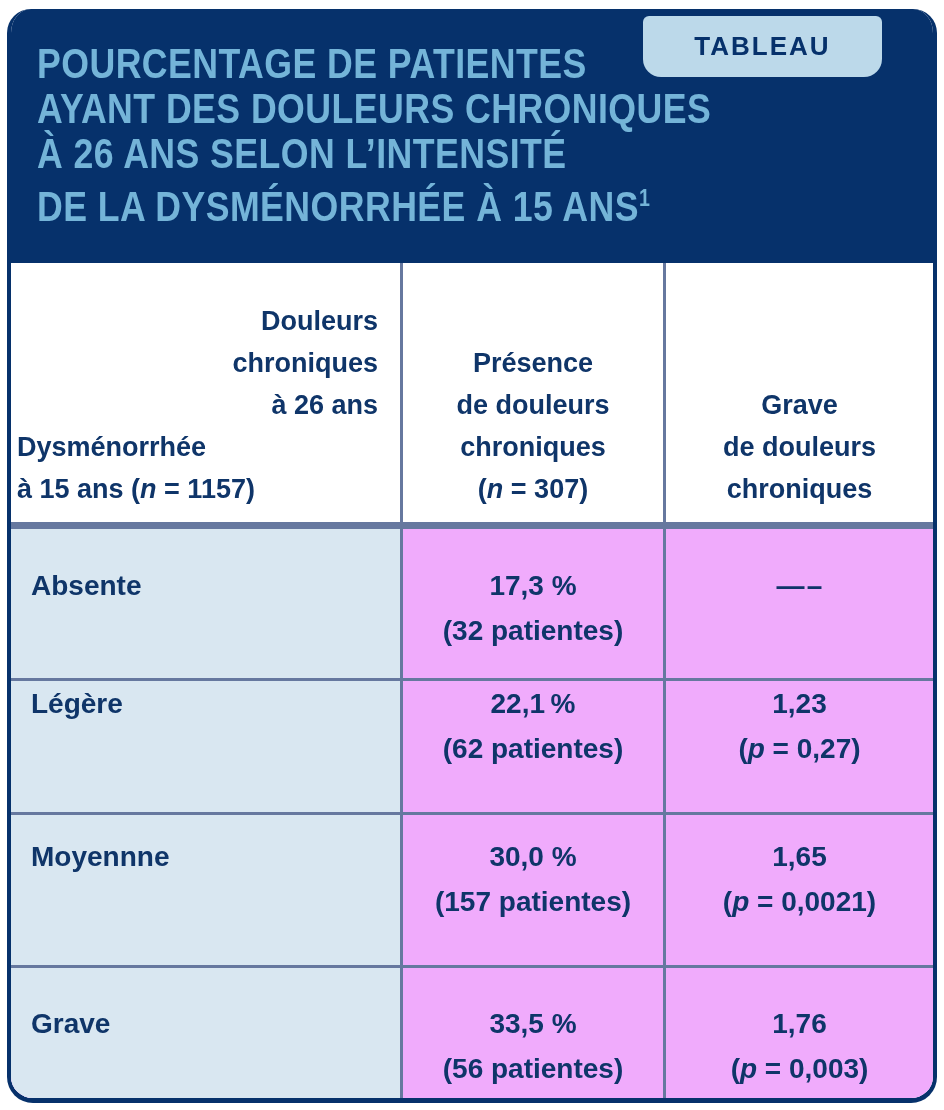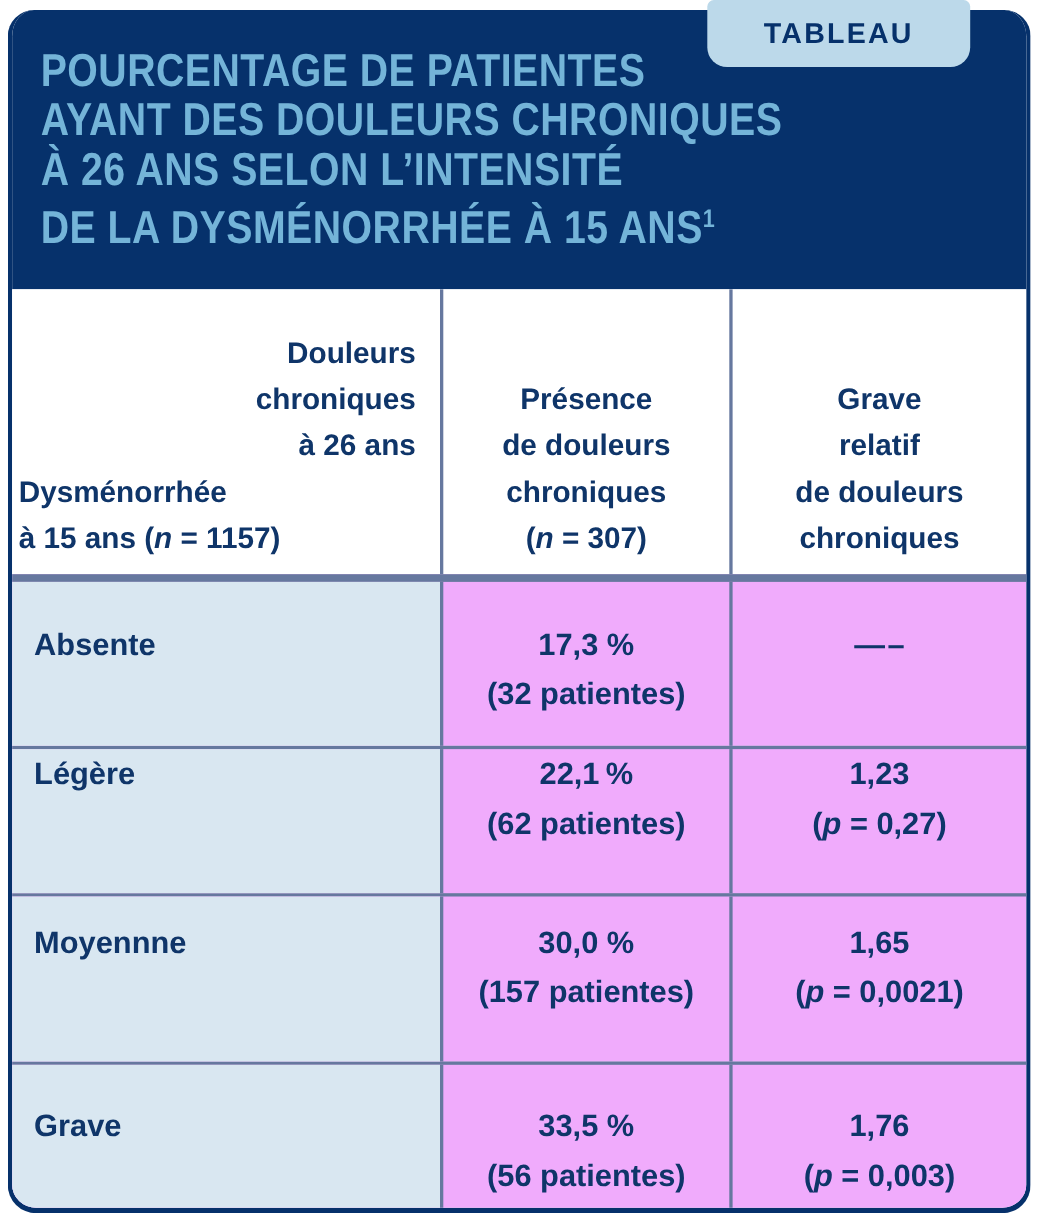--- a/index.html
+++ b/index.html
@@ -30,21 +30,21 @@
     color: var(--c-title, #74b4d8);
     font-weight: bold; font-size: 42px; line-height: 45px;
     transform: scaleX(0.85); transform-origin: 0 0;
     white-space: nowrap; letter-spacing: 0.5px;
   }
   .title-line { display: block; }
   .title sup { font-size: 55%; }
 
   
   .badge {
-    position: absolute; left: 643px; top: 0; width: 239px; height: 61px;
+    position: absolute; left: 643px; top: 16px; width: 239px; height: 61px;
     background: var(--c-badge_bg, #bcd9ea);
     border-radius: 6px 6px 18px 18px;
     display: flex; align-items: center; justify-content: center;
     z-index: 3;
   }
   .badge-label {
     color: var(--c-navy, #06316b); font-weight: bold;
     font-size: 26px; letter-spacing: 2px;
   }
 
@@ -111,21 +111,20 @@
         </div>
       </div>
       <div class="th th-center">
         <span class="hline">Présence</span>
         <span class="hline">de douleurs</span>
         <span class="hline">chroniques</span>
         <span class="hline"><span>(</span><span class="it">n</span><span> = 307)</span></span>
       </div>
       <div class="th th-center">
         <span class="hline">Grave</span>
-        <span class="hline">relatif</span>
         <span class="hline">de douleurs</span>
         <span class="hline">chroniques</span>
       </div>
     </div>
 
     <div class="trow first r1">
       <div class="td td-label">Absente</div>
       <div class="td td-center">
         <span class="vline">17,3 %</span>
         <span class="vline">(32 patientes)</span>

